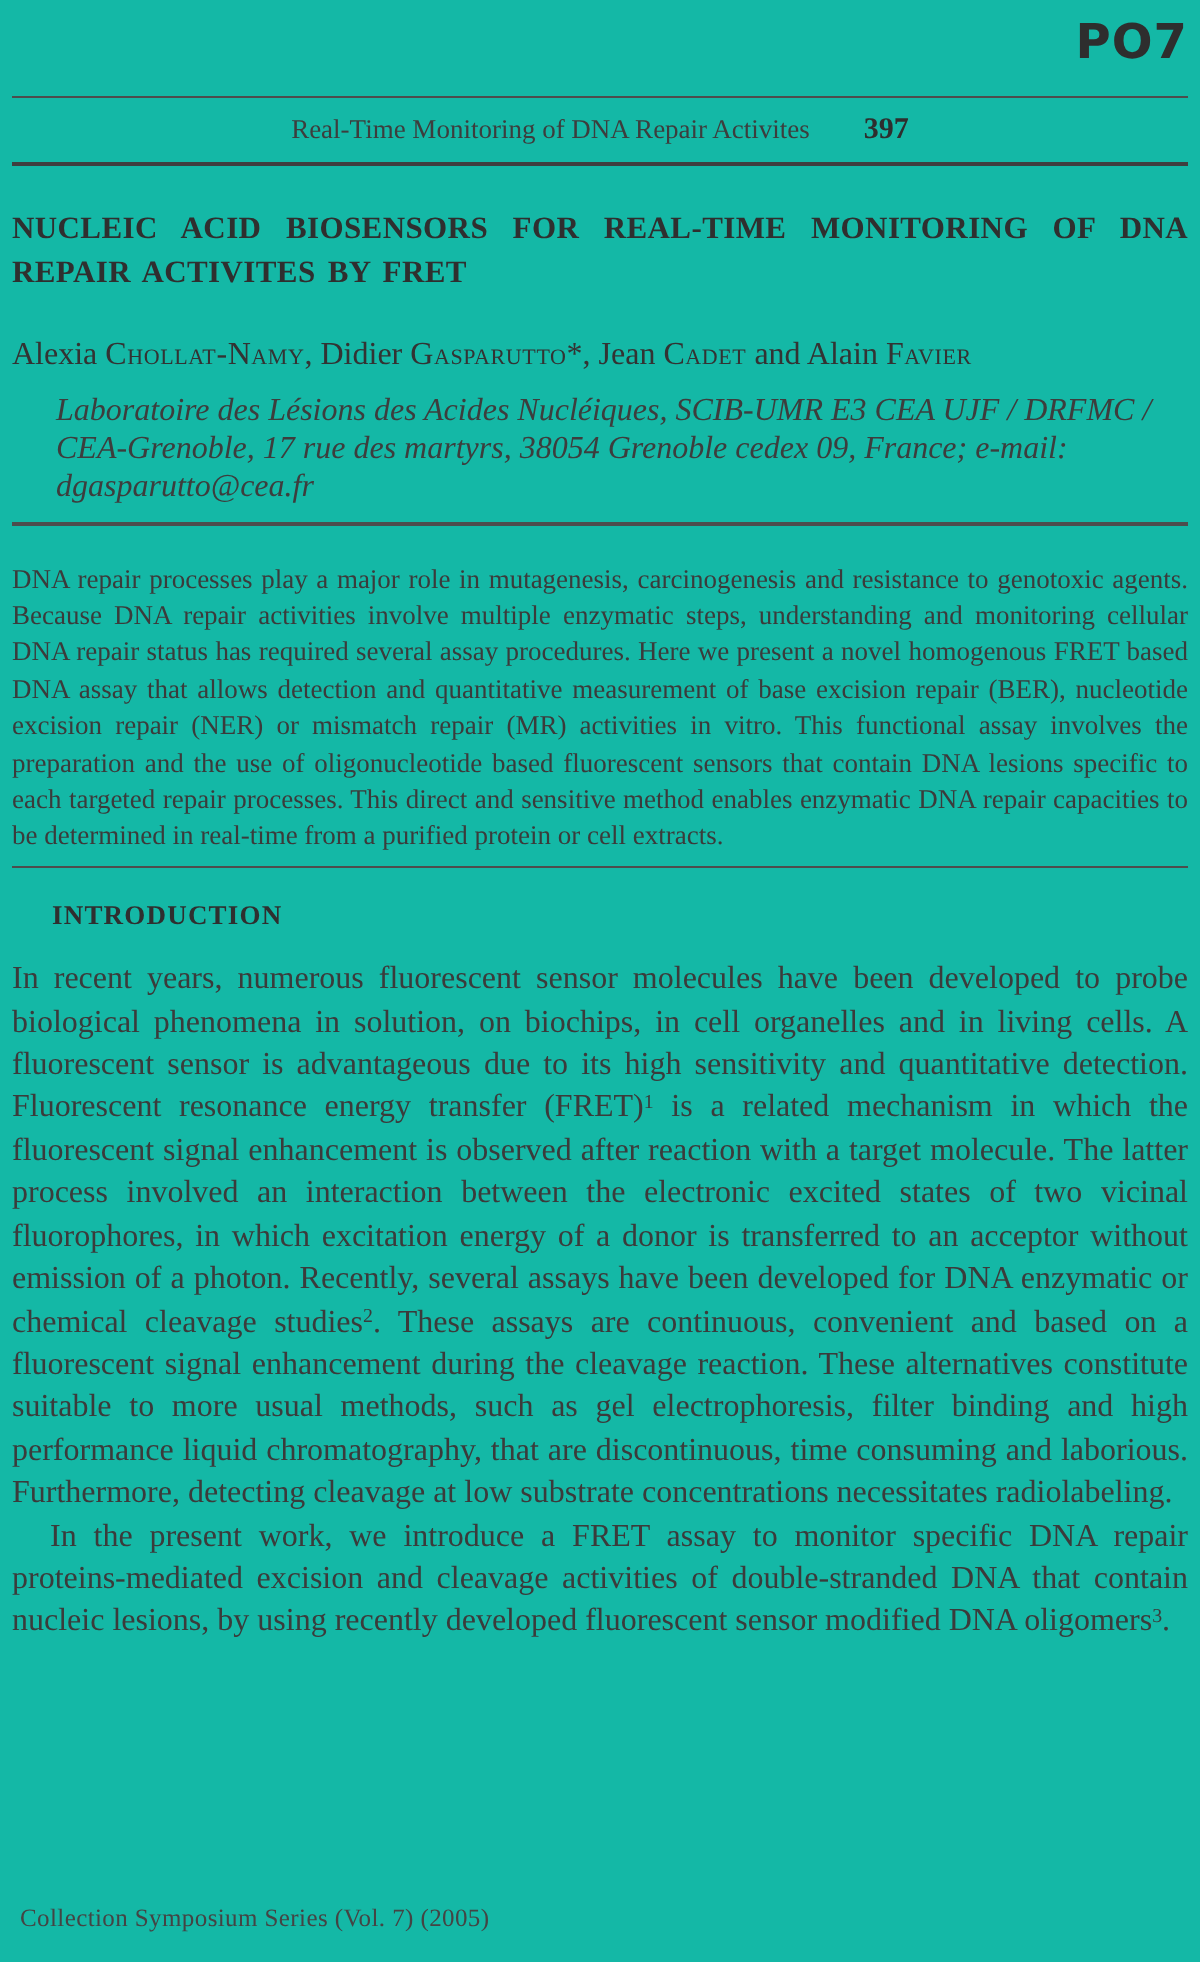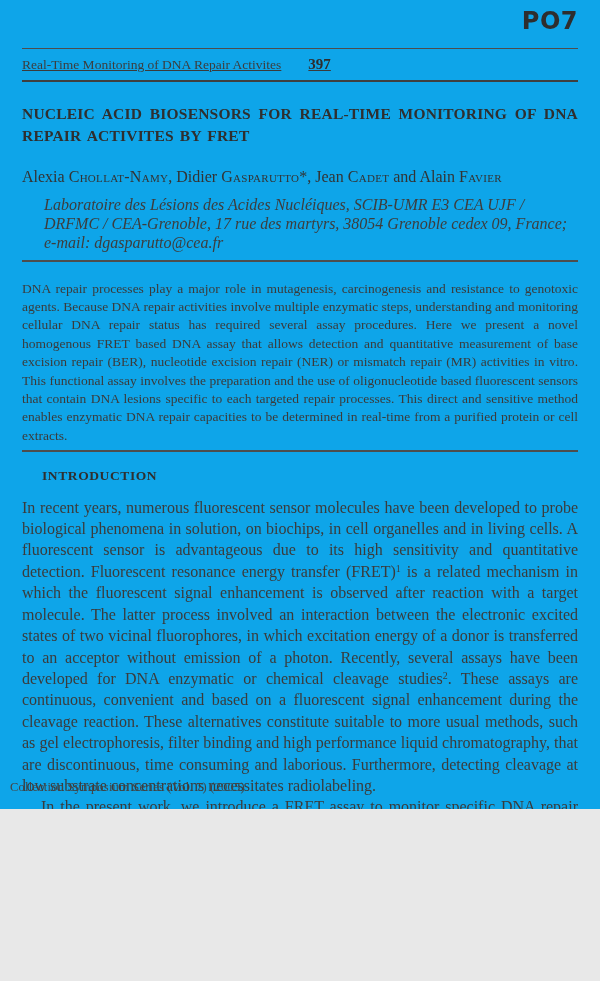--- a/index.html
+++ b/index.html
@@ -3,25 +3,25 @@
 <meta charset="utf-8">
 <style>
   html, body {
     margin: 0;
     padding: 0;
     background: #e8e8e8;
   }
   .page {
     position: relative;
     width: 600px;
-    height: 809px;
+    height: 981px;
     margin: 0 auto;
-    background: #0ea5e9;
+    background: #14b8a6;
     box-sizing: border-box;
-    padding: 0 22px;
+    padding: 0 6px;
     font-family: "Liberation Serif", "DejaVu Serif", serif;
     color: #3b3b3b;
     overflow: hidden;
   }
   .session-label {
     padding-top: 7px;
     text-align: right;
     font-family: "DejaVu Sans", "Liberation Sans", sans-serif;
     font-size: 24px;
     line-height: 28px;
@@ -33,24 +33,23 @@
     border: none;
     margin: 0;
     background: #4d4d4d;
   }
   .rule-top        { height: 1px;   margin-top: 13px; }
   .rule-head       { height: 2px;   margin-top: 7px; background:#3f3f3f; }
   .rule-mid        { height: 1.5px; margin-top: 8px; }
   .rule-abs        { height: 1.5px; margin-top: 5px; }
   .running-row {
     display: flex;
-    justify-content: flex-start;
+    justify-content: center;
     align-items: baseline;
     margin-top: 7px;
-    text-decoration: underline;
   }
   .running-head {
     font-size: 13.5px;
     line-height: 17px;
     color: #3d3d3d;
   }
   .page-number {
     font-size: 15px;
     font-weight: bold;
     color: #2e2e2e;

